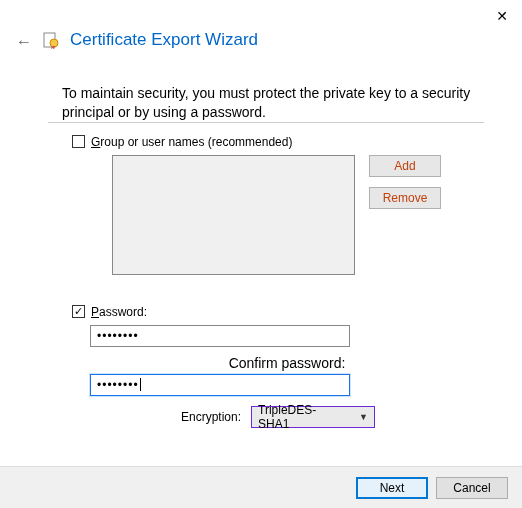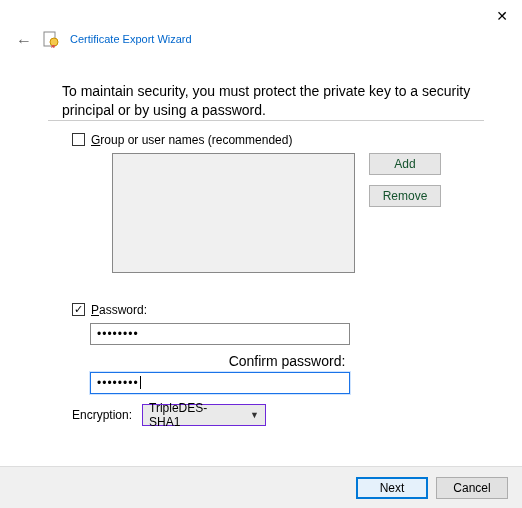--- a/index.html
+++ b/index.html
@@ -27,21 +27,21 @@
       gap: 10px;
     }
     .back-arrow {
       font-size: 16px;
       color: #666;
       cursor: pointer;
     }
     .cert-icon svg { display: block; }
     .title {
       color: #0066cc;
-      font-size: 11px;
+      font-size: 17px;
     }
     .content {
       padding: 24px 38px 0 48px;
     }
     .section-title {
       font-weight: bold;
       font-size: 12px;
       margin-bottom: 3px;
     }
     .section-desc {
@@ -98,21 +98,21 @@
       width: 72px;
       height: 22px;
       border: 1px solid #b0b0b0;
       background: #e7e7e7;
       font-size: 12px;
       display: inline-flex;
       align-items: center;
       justify-content: center;
     }
     .btn.disabled {
-      color: #14532d;
+      color: #c2410c;
     }
     .pw-section {
       margin-left: 24px;
       margin-top: 30px;
     }
     .pw-label {
       font-size: 14px;
       margin-bottom: 3px;
       text-align: center;
     }
@@ -140,20 +140,21 @@
       background: #000;
       margin-left: 1px;
       vertical-align: middle;
     }
     .enc-row {
       margin-left: 24px;
       margin-top: 10px;
       display: flex;
       align-items: center;
       gap: 10px;
+      justify-content: center;
     }
     .dropdown {
       width: 124px;
       height: 22px;
       border: 1px solid #6d28d9;
       background: #eaeaea;
       display: flex;
       align-items: center;
       justify-content: space-between;
       padding: 0 6px;

